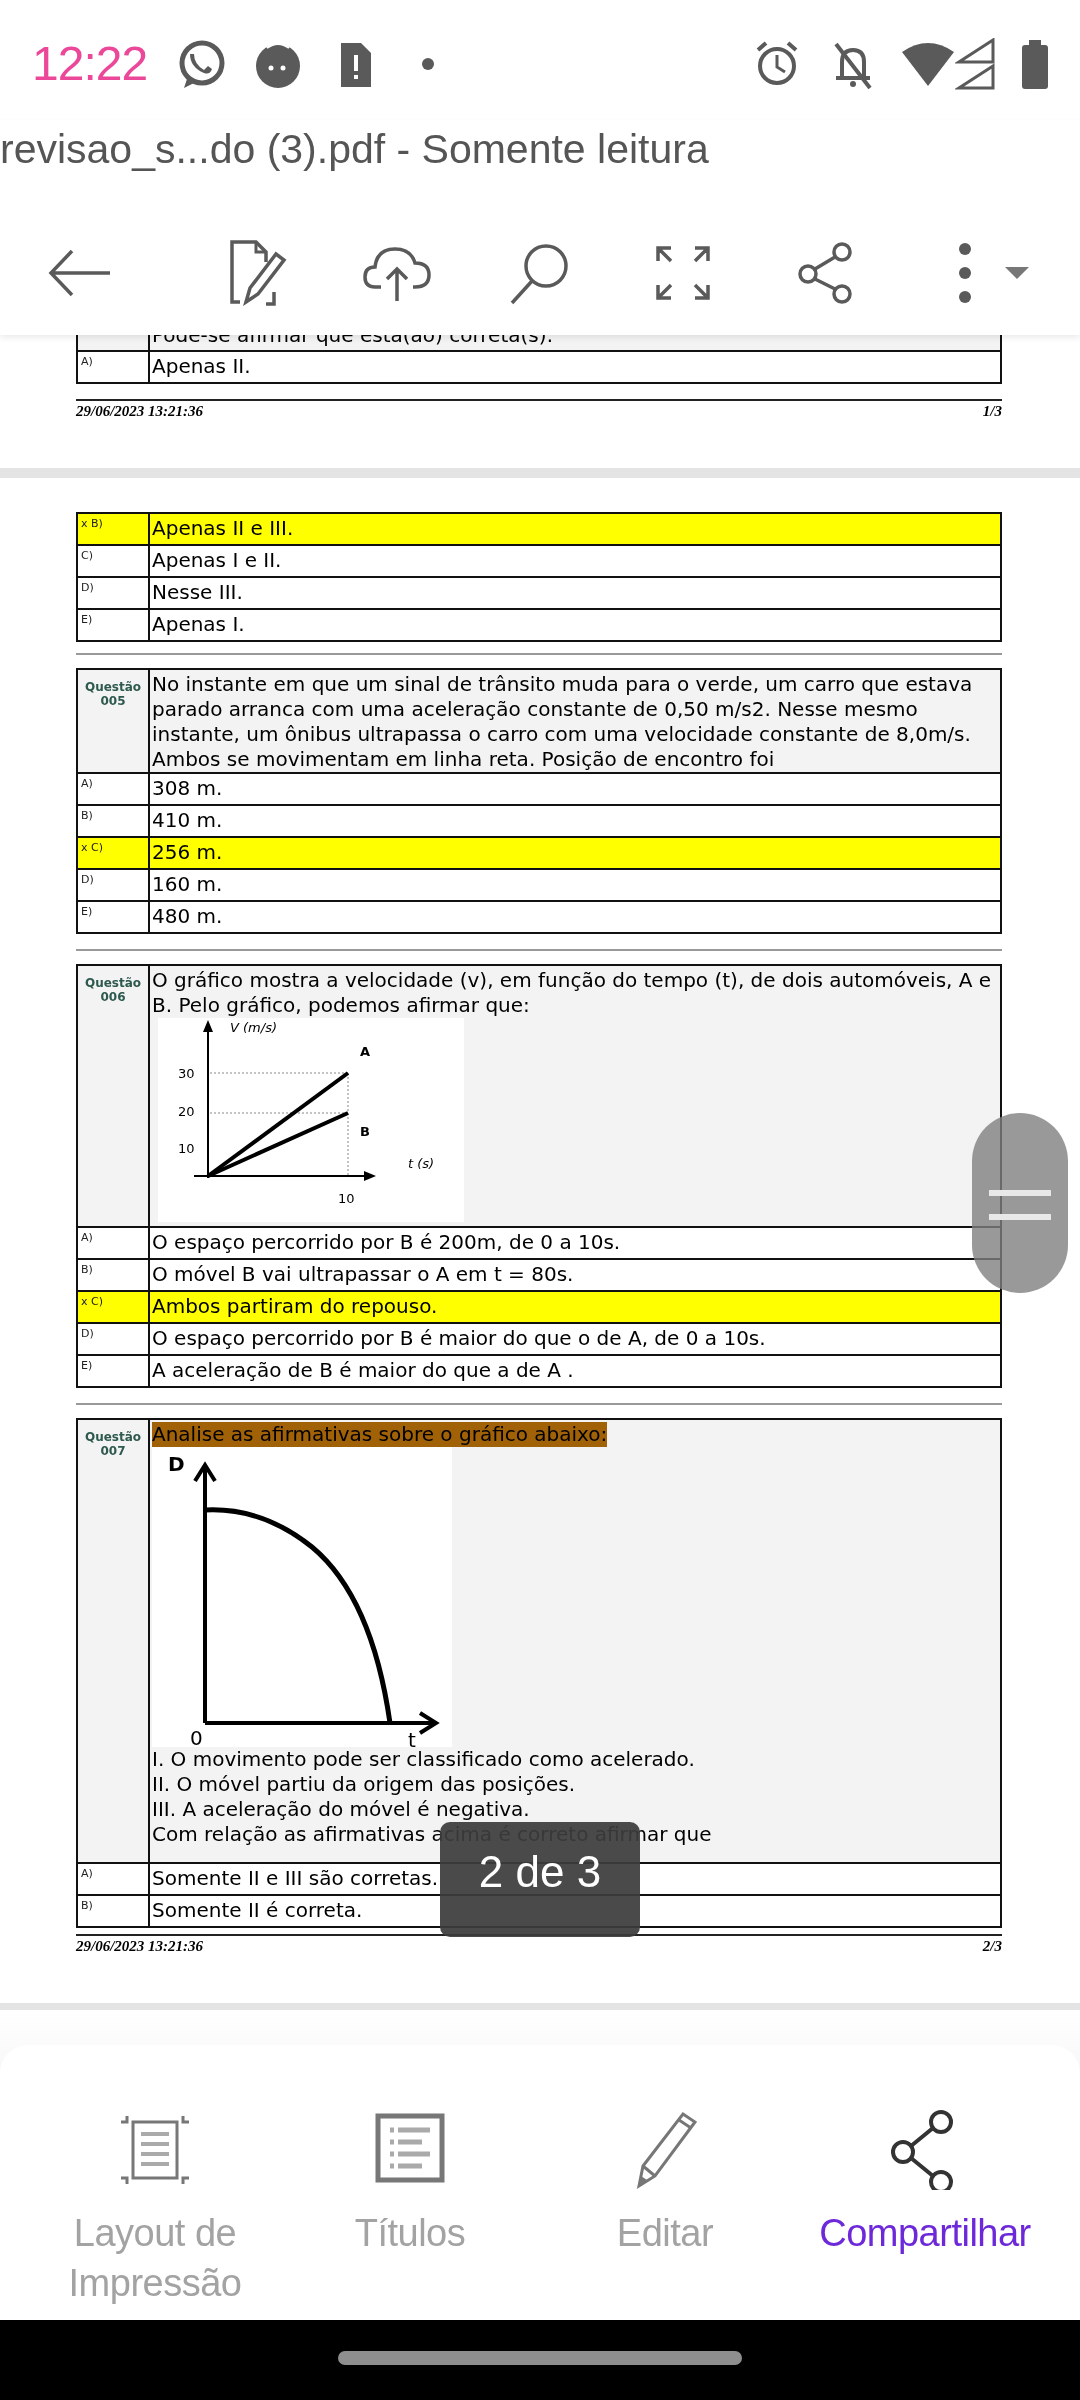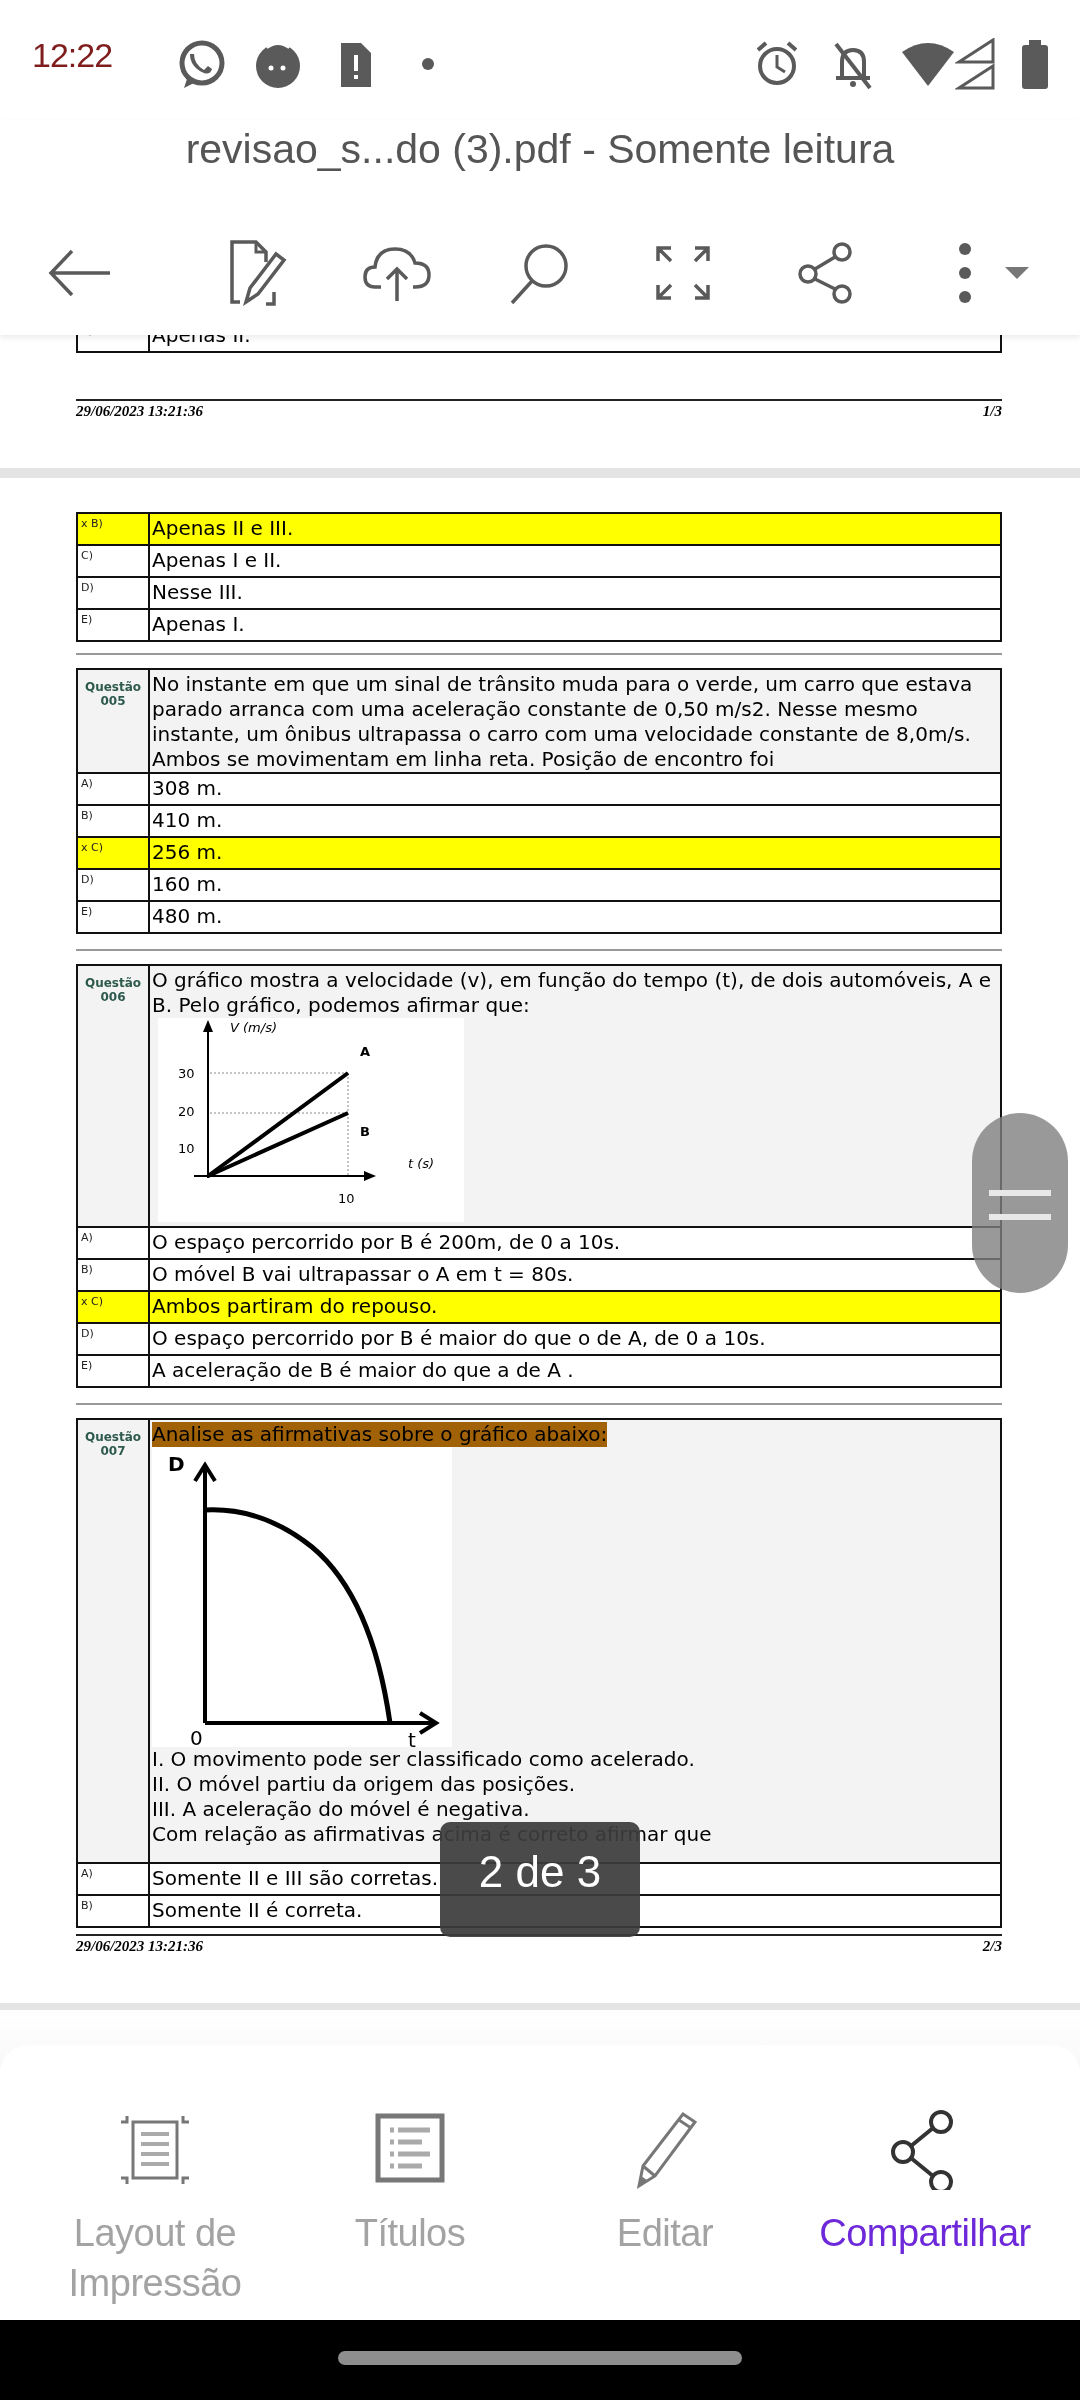--- a/index.html
+++ b/index.html
@@ -1,27 +1,27 @@
 <!DOCTYPE html>
 <html><head>
 <meta charset="utf-8">
 <style>
   * { box-sizing: border-box; margin: 0; padding: 0; }
   html, body { width: 1080px; height: 2400px; overflow: hidden; background: #ffffff; }
   body { font-family: "Liberation Sans", sans-serif; position: relative; color: #000; }
 
   
   .statusbar { position: absolute; top: 0; left: 0; width: 1080px; height: 120px; background: #fff; }
-  .sb-time { position: absolute; left: 32px; top: 36px; font-size: 34px; color: #7f1d1d; letter-spacing: -1px; }
+  .sb-time { position: absolute; left: 32px; top: 36px; font-size: 48px; color: #ec4899; letter-spacing: -1px; }
   .sb-icon { position: absolute; top: 40px; }
   .sb-icon svg { display: block; }
 
   
   .appbar { position: absolute; top: 120px; left: 0; width: 1080px; height: 215px; background: #fff; box-shadow: 0 3px 6px rgba(0,0,0,0.08); z-index: 5; }
-  .app-title { position: absolute; top: 0; left: 0; width: 1080px; text-align: center; font-size: 41px; color: #555; top: 0px; line-height: 55px; padding-top: 0; }
+  .app-title { position: absolute; top: 0; left: 0; width: 1080px; text-align: left; font-size: 41px; color: #555; top: 0px; line-height: 55px; padding-top: 0; }
   .app-title { top: 2px; }
   .toolbar { position: absolute; top: 100px; left: 0; width: 1080px; height: 110px; }
   .tb-btn { position: absolute; top: 0; height: 110px; display: flex; align-items: center; justify-content: center; }
 
   
   .doc { position: absolute; top: 335px; left: 0; width: 1080px; height: 1700px; background: #fff; overflow: hidden; }
   .page-gap { position: absolute; left: 0; width: 1080px; height: 10px; background: #e4e4e4; }
 
   table.q { position: absolute; left: 76px; width: 926px; border-collapse: collapse; font-family: "DejaVu Sans", sans-serif; }
   table.q td { border: 2px solid #111; vertical-align: top; }
@@ -185,20 +185,24 @@
           </svg>
       </span>
     </div>
   </div>
 </div>
 
 <div class="doc">
 
   <table class="q" style="top:-16px">
     <tbody>
+        <tr class="qhead">
+      <td class="lbl" style="height:31px"></td>
+      <td class="txt" style="height:31px;overflow:hidden">Pode-se afirmar que está(ão) correta(s):</td>
+    </tr>
     <tr class="opt">
       <td class="lbl">A)</td>
       <td class="txt">Apenas II.</td>
     </tr>
   </tbody>
     </table>
   <div class="footer-line" style="top:64px"></div>
   <div class="footer-date" style="top:68px">29/06/2023 13:21:36</div>
   <div class="footer-page" style="top:68px">1/3</div>
 

